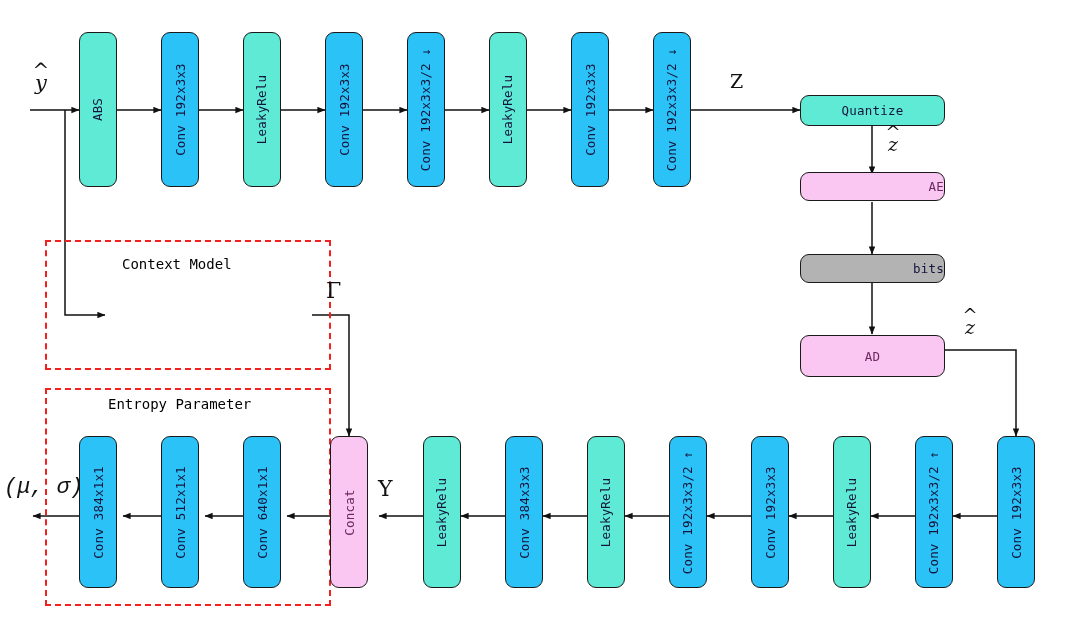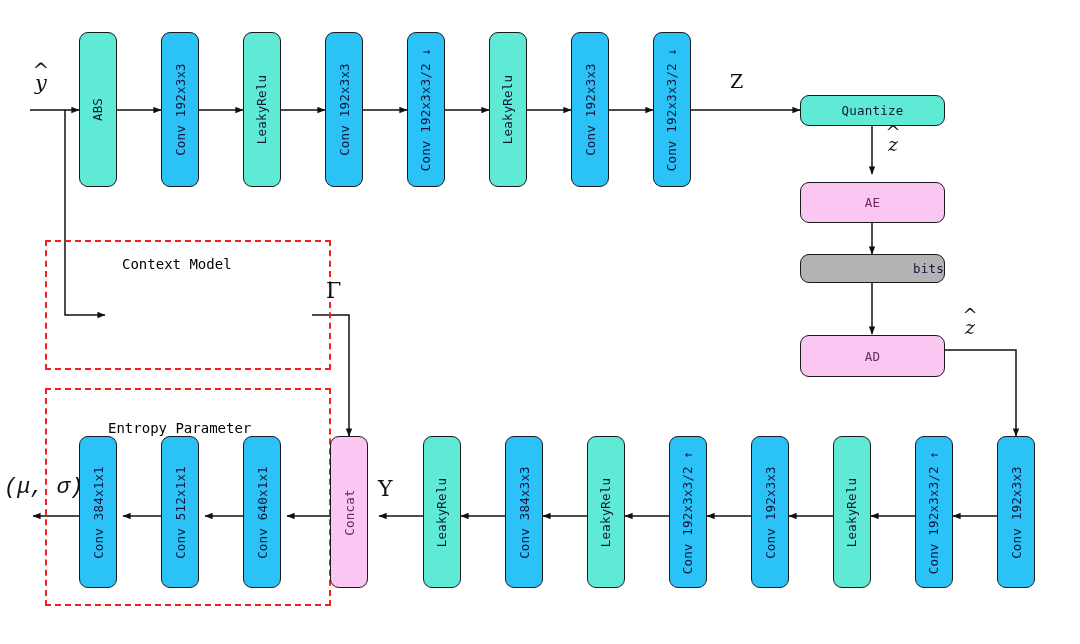--- a/index.html
+++ b/index.html
@@ -78,21 +78,21 @@
       <line x1="249" y1="516" x2="205" y2="516"></line>
       <line x1="167" y1="516" x2="123" y2="516"></line>
       <line x1="79" y1="516" x2="33" y2="516"></line>
     </g>
   </svg>
 
   <div class="dashgroup" style="left:45px;top:240px;width:286px;height:130px;"></div>
   <div class="grouptitle" style="left:122px;top:256px;">Context Model</div>
 
   <div class="dashgroup" style="left:45px;top:388px;width:286px;height:218px;"></div>
-  <div class="grouptitle" style="left:108px;top:396px;margin-top:24px;">Entropy Parameter</div>
+  <div class="grouptitle" style="left:108px;top:396px;">Entropy Parameter</div>
 
   <div class="box vert green" style="left:79px;top:32px;width:38px;height:155px;">
     <span class="lbl">ABS</span>
     </div>
 
   <div class="box vert blue" style="left:161px;top:32px;width:38px;height:155px;">
     <span class="lbl">Conv 192x3x3</span>
     </div>
 
   <div class="box vert green" style="left:243px;top:32px;width:38px;height:155px;">
@@ -116,21 +116,21 @@
     </div>
 
   <div class="box vert blue" style="left:653px;top:32px;width:38px;height:155px;">
     <span class="lbl">Conv 192x3x3/2 ↓</span>
     </div>
 
   <div class="box green" style="left:800px;top:95px;width:145px;height:31px;">
     <span class="lbl">Quantize</span>
     </div>
 
-  <div class="box pink" style="left:800px;top:182px;width:145px;height:41px;">
+  <div class="box pink" style="left:800px;top:172px;width:145px;height:29px;justify-content:flex-end;">
     <span class="lbl">AE</span>
     </div>
 
   <div class="box gray" style="left:800px;top:254px;width:145px;height:29px;">
     <span class="lbl">bits</span>
     </div>
 
   <div class="box pink" style="left:800px;top:335px;width:145px;height:42px;">
     <span class="lbl">AD</span>
     </div>

